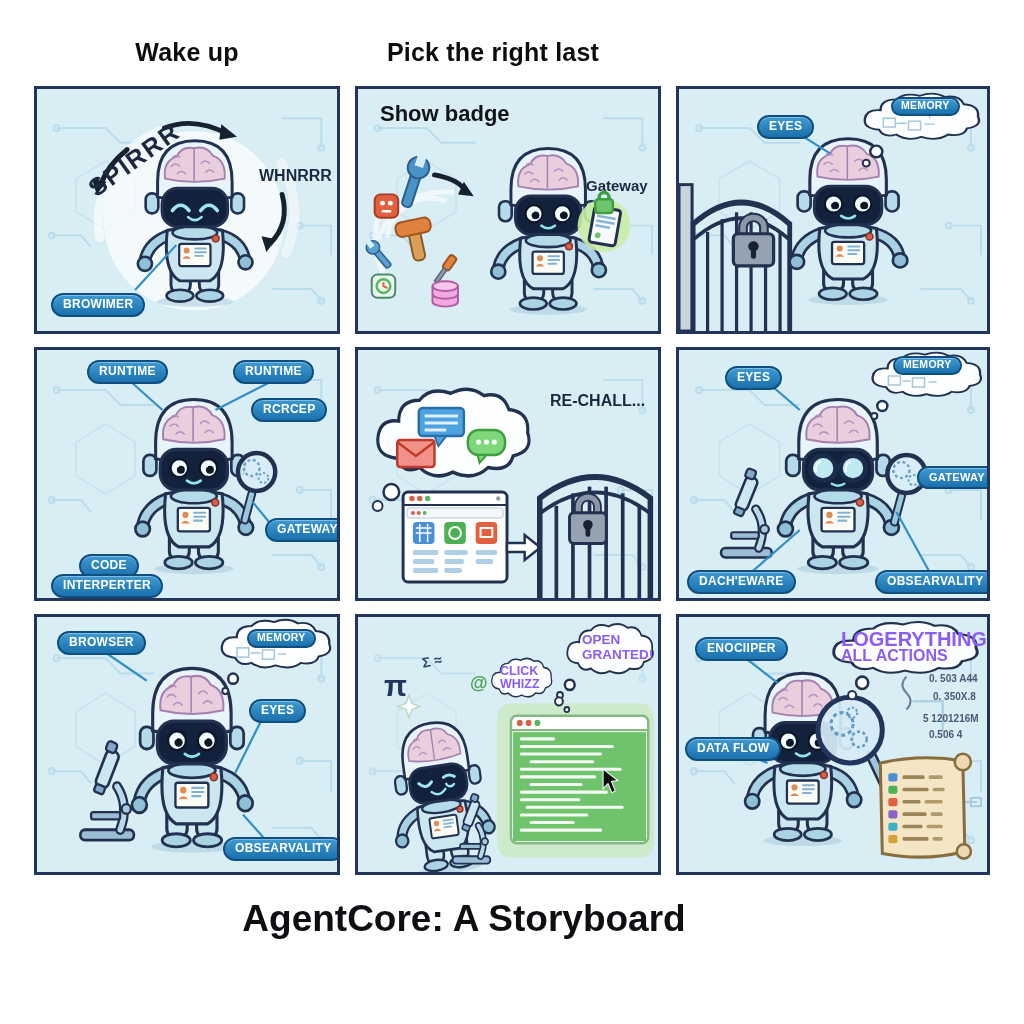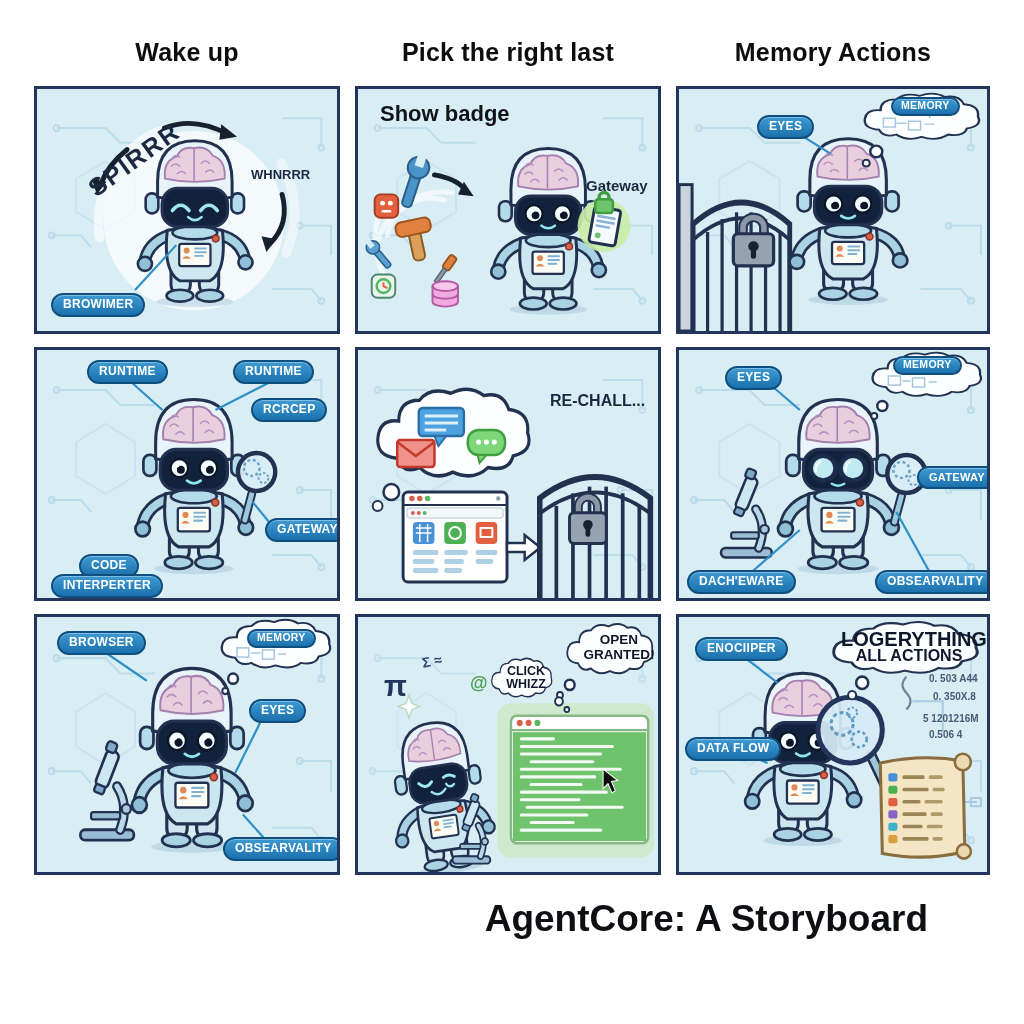--- a/index.html
+++ b/index.html
@@ -1,29 +1,29 @@
 <!DOCTYPE html>
 <html><head>
 <meta charset="utf-8">
 <style>
   *{margin:0;padding:0;box-sizing:border-box}
   html,body{width:1024px;height:1024px}
   body{background:#ffffff;font-family:"Liberation Sans",sans-serif;position:relative;overflow:hidden}
-  .headers{position:absolute;left:34px;top:38px;width:956px;display:grid;grid-template-columns:306px 306px 314px;column-gap:15px}
+  .headers{position:absolute;left:34px;top:38px;width:956px;display:grid;grid-template-columns:306px 306px 314px;}
   .headers .hd{text-align:center;font-size:25px;font-weight:700;color:#0d0d0d;letter-spacing:.2px}
   .grid{position:absolute;left:34px;top:86px;width:956px;display:grid;grid-template-columns:306px 306px 314px;grid-template-rows:248px 254px 261px;gap:13px 15px}
   .panel{position:relative;background:#d9edf4;border:3px solid #22355c;overflow:hidden}
   .art{position:absolute;left:0;top:0;width:100%;height:100%}
   .pill{position:absolute;background:linear-gradient(180deg,#3e9ad2,#1b71ad);border:2px solid #0f4f80;color:#fff;font-weight:700;font-size:12px;line-height:1.1;padding:3px 10px 4px;border-radius:999px;white-space:nowrap;letter-spacing:.3px;box-shadow:inset 0 1px 0 rgba(255,255,255,.35)}
   .pill.sm{font-size:10.5px;padding:1px 8px 2px}
   .ptitle{position:absolute;font-size:22px;font-weight:700;color:#101418;white-space:nowrap}
   .sfx{position:absolute;font-weight:700;color:#1a2940;white-space:nowrap}
-  .btxt{position:absolute;font-weight:700;color:#0f172a;text-align:center;line-height:1.08}
+  .btxt{position:absolute;font-weight:700;color:#8b5cf6;text-align:left;line-height:1.08}
   .num{position:absolute;font-size:10px;font-weight:700;color:#4a5a74;white-space:nowrap}
-  .caption{position:absolute;left:0;top:898px;width:928px;text-align:right;font-size:37px;font-weight:700;color:#0d0f12}
+  .caption{position:absolute;left:0;top:898px;width:928px;text-align:center;font-size:37px;font-weight:700;color:#0d0f12}
 </style>
 </head>
 <body>
 
 <svg width="0" height="0" style="position:absolute">
   <defs>
     <g id="circuit-bg" stroke="#8fc3de" fill="none" stroke-width="2">
       <polyline points="20,40 70,40 85,55 120,55"></polyline>
         <circle cx="20" cy="40" r="3"></circle>
       <polyline points="250,30 290,30 290,60"></polyline>
@@ -125,21 +125,20 @@
       </g>
       <rect x="22" y="92" width="38" height="9" rx="3" fill="#9bbdd4" stroke="#223150" stroke-width="3"></rect>
       <circle cx="68" cy="88" r="6" fill="#aac9dd" stroke="#223150" stroke-width="3"></circle>
     </g>
   </defs>
 </svg>
 
 <div class="headers">
   <div class="hd">Wake up</div>
   <div class="hd">Pick the right last</div>
-  <div class="hd">Memory Actions</div>
 </div>
 
 <div class="grid">
 
   <div class="panel">
     <svg class="art" viewBox="0 0 306 248" preserveAspectRatio="none">
       <use href="#circuit-bg" opacity="0.4"></use>
       <circle cx="160" cy="135" r="92" fill="#ffffff" opacity="0.7"></circle>
       <path d="M64,152 A102,102 0 0 1 128,42" stroke="#ffffff" stroke-width="10" fill="none" opacity="0.65" stroke-linecap="round"></path>
       <path d="M249,76 A102,102 0 0 1 254,168" stroke="#ffffff" stroke-width="10" fill="none" opacity="0.5" stroke-linecap="round"></path>
@@ -155,21 +154,21 @@
         <path d="M250,108 Q258,138 238,158" stroke="#16202e" stroke-width="5" fill="none" stroke-linecap="round"></path>
         <polygon points="229,151 244,154 234,167" fill="#16202e"></polygon>
       </g>
       <g transform="translate(85,34) scale(0.76)">
         <use href="#bot-body"></use>
           <use href="#face-happy"></use>
       </g>
       <line x1="100" y1="206" x2="142" y2="160" stroke="#2f90c8" stroke-width="2.2"></line>
     </svg>
     <div class="sfx" style="left:44px;top:56px;font-size:25px;letter-spacing:2px;transform:rotate(-36deg)">SPIRRR</div>
-    <div class="sfx" style="left:214px;top:78px;font-size:13px">WHNRRR</div>
+    <div class="sfx" style="left:222px;top:78px;font-size:16px">WHNRRR</div>
     <div class="pill" style="left:14px;top:204px">BROWIMER</div>
   </div>
 
   <div class="panel">
     <svg class="art" viewBox="0 0 306 248" preserveAspectRatio="none">
       <use href="#circuit-bg" opacity="0.4"></use>
       <g stroke="#ffffff" fill="none" opacity="0.65" stroke-linecap="round">
         <path d="M30,150 a45,45 0 0 1 58,-36" stroke-width="5"></path>
         <path d="M18,168 a70,70 0 0 1 78,-62" stroke-width="5"></path>
         <path d="M38,208 a82,82 0 0 1 -14,-86" stroke-width="5"></path>

